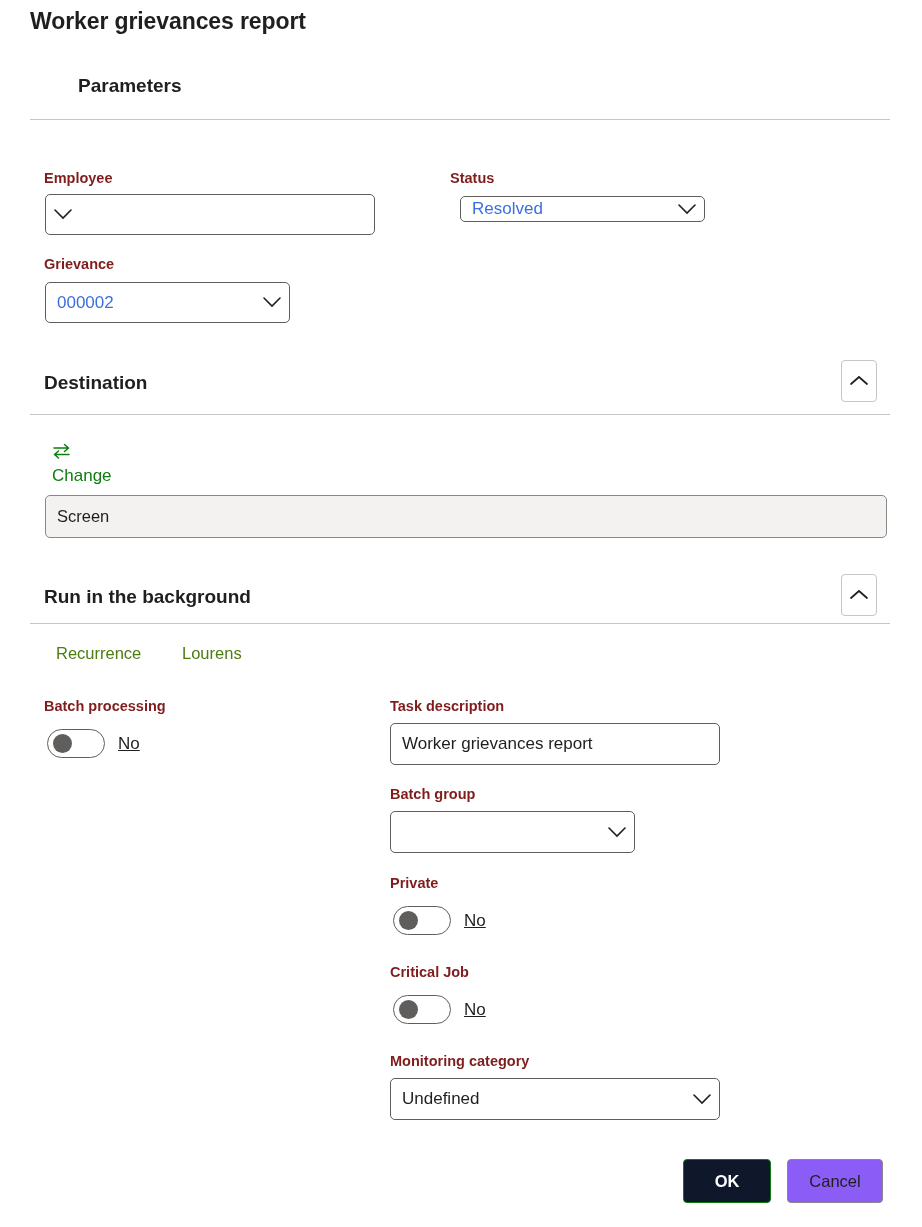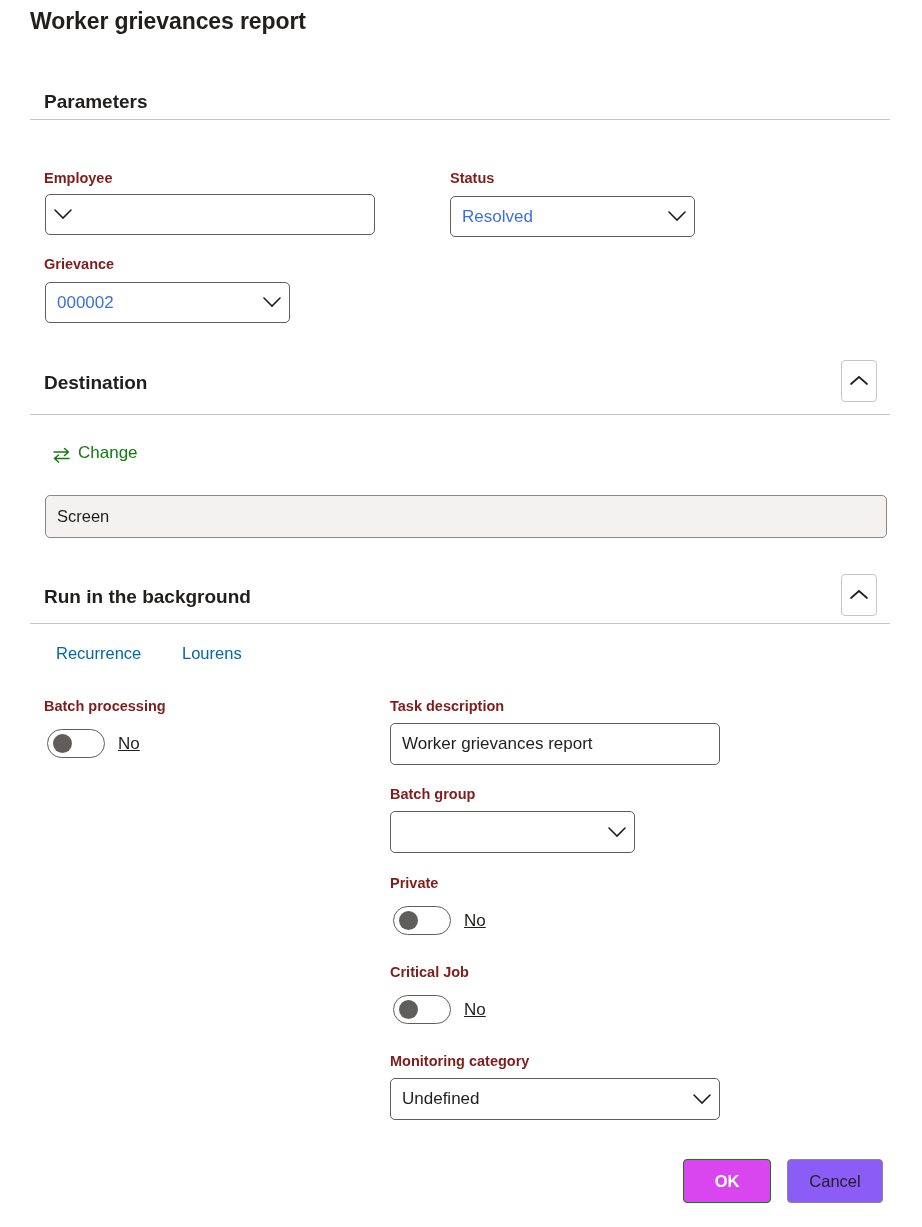--- a/index.html
+++ b/index.html
@@ -28,21 +28,21 @@
   }
 
   
   .section-heading {
     position: absolute;
     left: 44px;
     font-size: 19px;
     font-weight: 600;
     color: #201f1e;
   }
-  #parameters-heading { top: 91px; }
+  #parameters-heading { top: 75px; margin-left: 34px; }
   #destination-heading { top: 372px; }
   #background-heading  { top: 586px; }
 
   
   .divider {
     position: absolute;
     left: 30px;
     width: 860px;
     height: 1px;
     background: #c8c6c4;
@@ -120,34 +120,35 @@
     align-items: center;
   }
   #destination-value-box .ctrl-value { font-size: 16.5px; color: #201f1e; }
 
   
   #change-link {
     position: absolute;
     left: 52px;
     top: 443px;
     display: flex;
-    align-items: flex-end;
+    align-items: flex-start;
     gap: 7px;
     color: #107c10;
     font-size: 17px;
     cursor: pointer;
+    flex-direction: column;
   }
   #change-link svg { display:block; }
 
   
   .bg-tab {
     position: absolute;
     top: 644px;
     font-size: 16.5px;
-    color: #0369a1;
+    color: #4d7c0f;
     cursor: pointer;
     white-space: nowrap;
   }
   #tab-recurrence { left: 56px; }
   #tab-alerts { left: 182px; }
 
   
   .toggle-wrap {
     position: absolute;
     display: flex;
@@ -189,21 +190,21 @@
     display: flex;
     align-items: center;
     justify-content: center;
     cursor: pointer;
   }
   #ok-button {
     left: 683px;
     top: 1159px;
     width: 88px;
     height: 44px;
-    background: #d946ef;
+    background: #0f172a;
     border: 1px solid #107c10;
     color: #ffffff;
     font-weight: 700;
   }
   #cancel-button {
     left: 787px;
     top: 1159px;
     width: 96px;
     height: 44px;
     background: #8b5cf6;
@@ -222,21 +223,21 @@
 <div class="field-label" style="left:44px; top:170px;">Employee</div>
 <div class="ctrl-box" style="left:45px; top:194px; width:330px; height:41px;">
   <span class="chevron-slot">
     <svg width="18" height="11" viewBox="0 0 18 11">
         <path d="M1 1 L9 9 L17 1" stroke="#201f1e" stroke-width="1.6" fill="none" stroke-linecap="round"></path>
       </svg>
   </span>
 </div>
 
 <div class="field-label" style="left:450px; top:170px;">Status</div>
-<div class="ctrl-box" style="left:450px; top:196px; width:245px; height:41px;">
+<div class="ctrl-box" style="left:460px; top:196px; width:245px; height:26px;">
   <span class="ctrl-value blue-value">Resolved</span>
   <span class="chevron-slot">
     <svg width="18" height="11" viewBox="0 0 18 11">
         <path d="M1 1 L9 9 L17 1" stroke="#201f1e" stroke-width="1.6" fill="none" stroke-linecap="round"></path>
       </svg>
   </span>
 </div>
 
 <div class="field-label" style="left:44px; top:256px;">Grievance</div>
 <div class="ctrl-box" style="left:45px; top:282px; width:245px; height:41px;">

